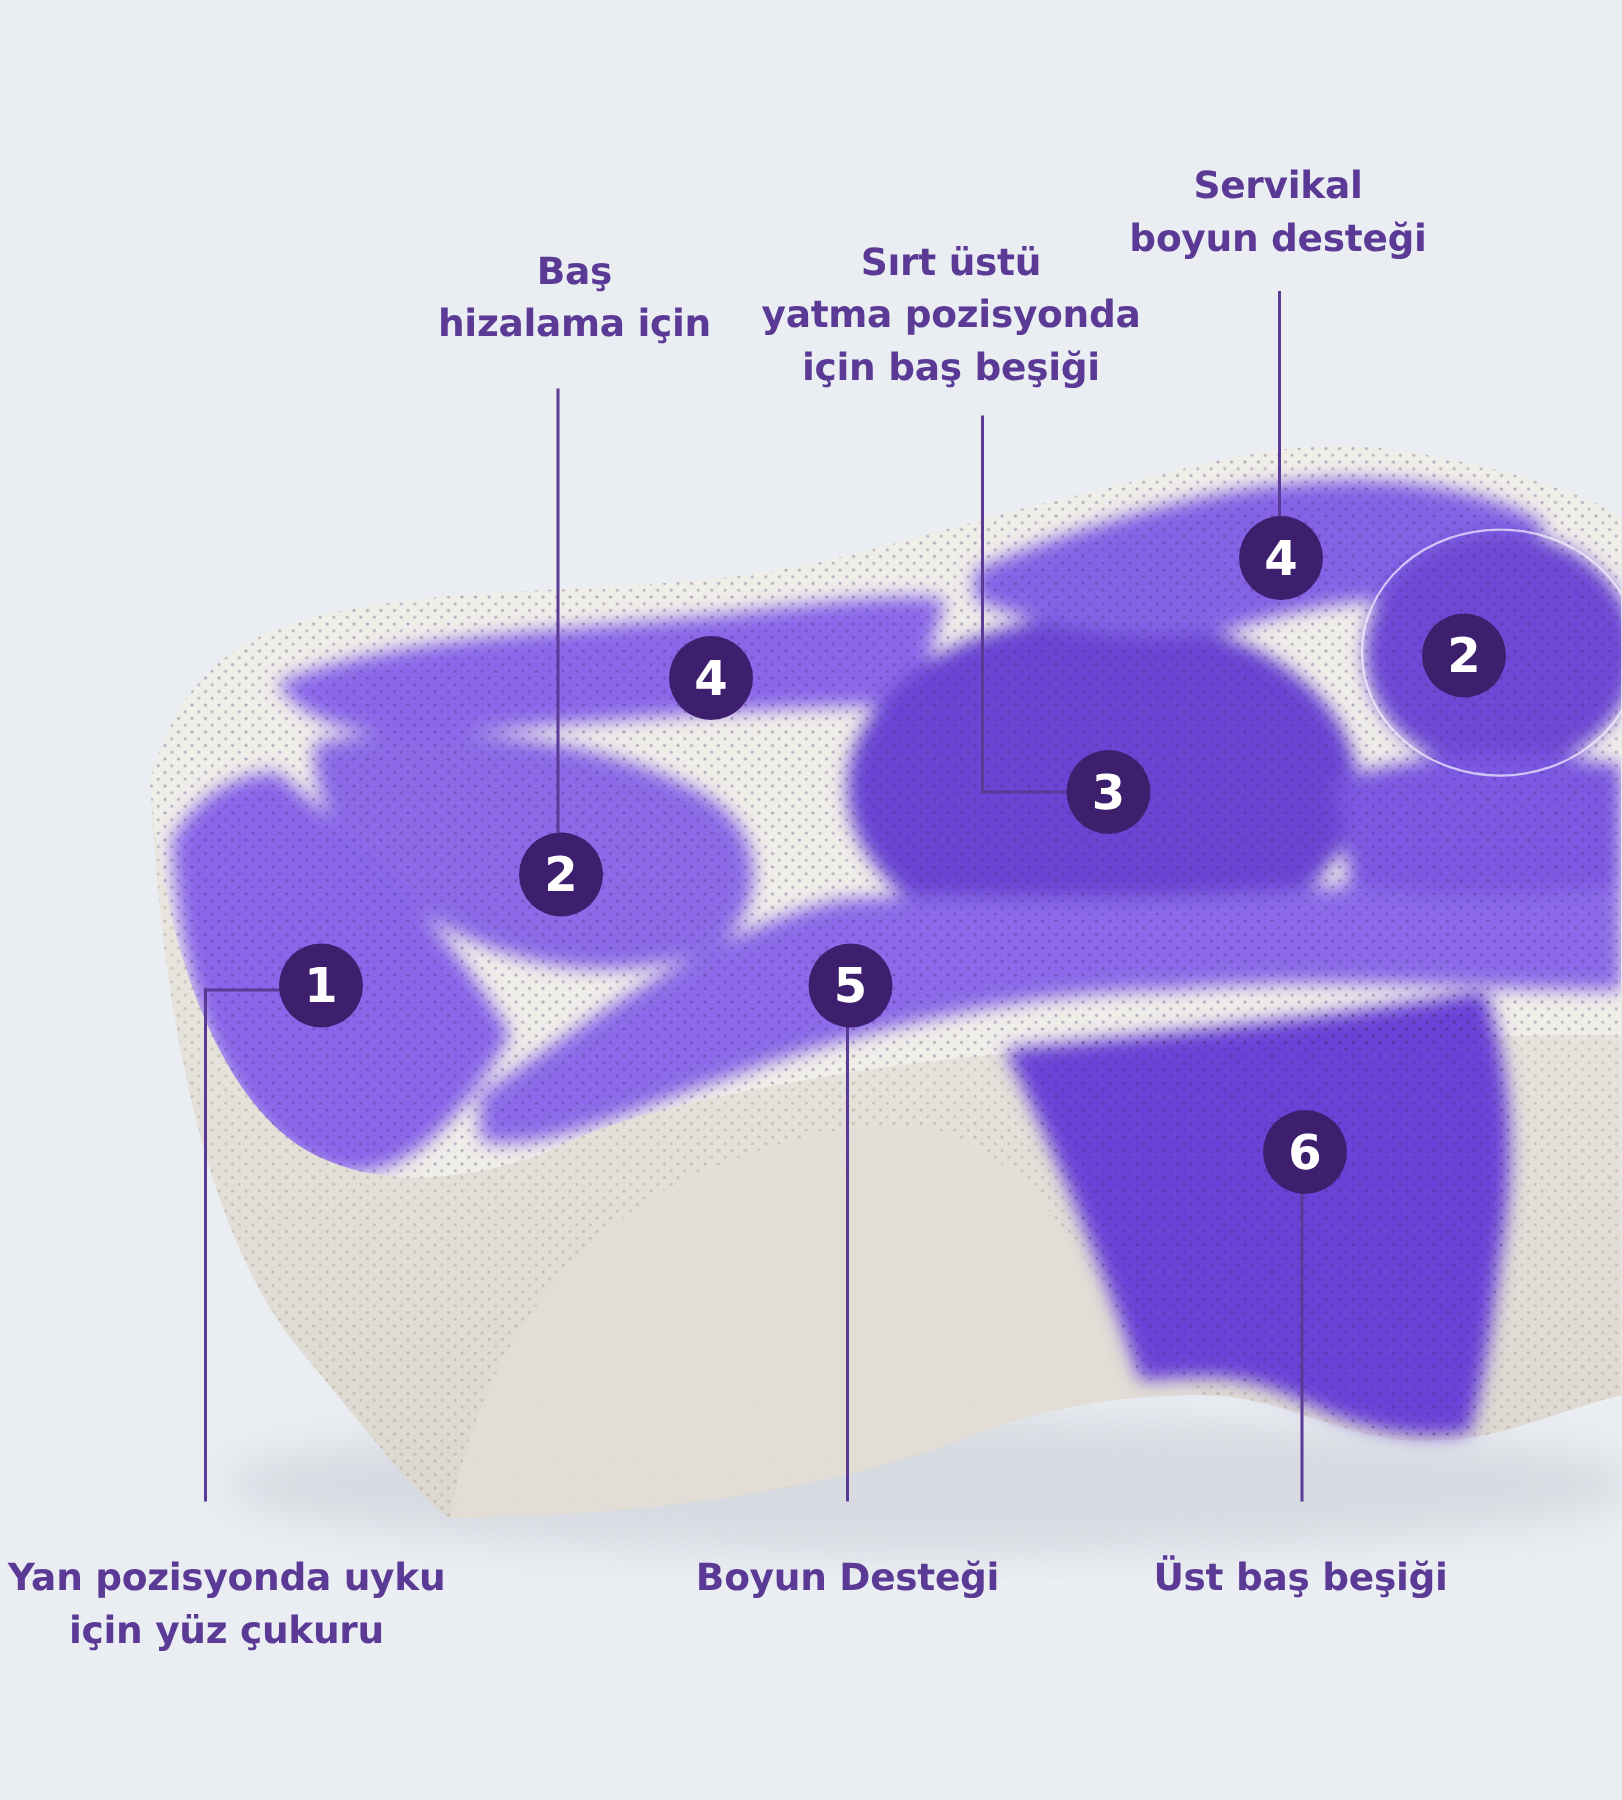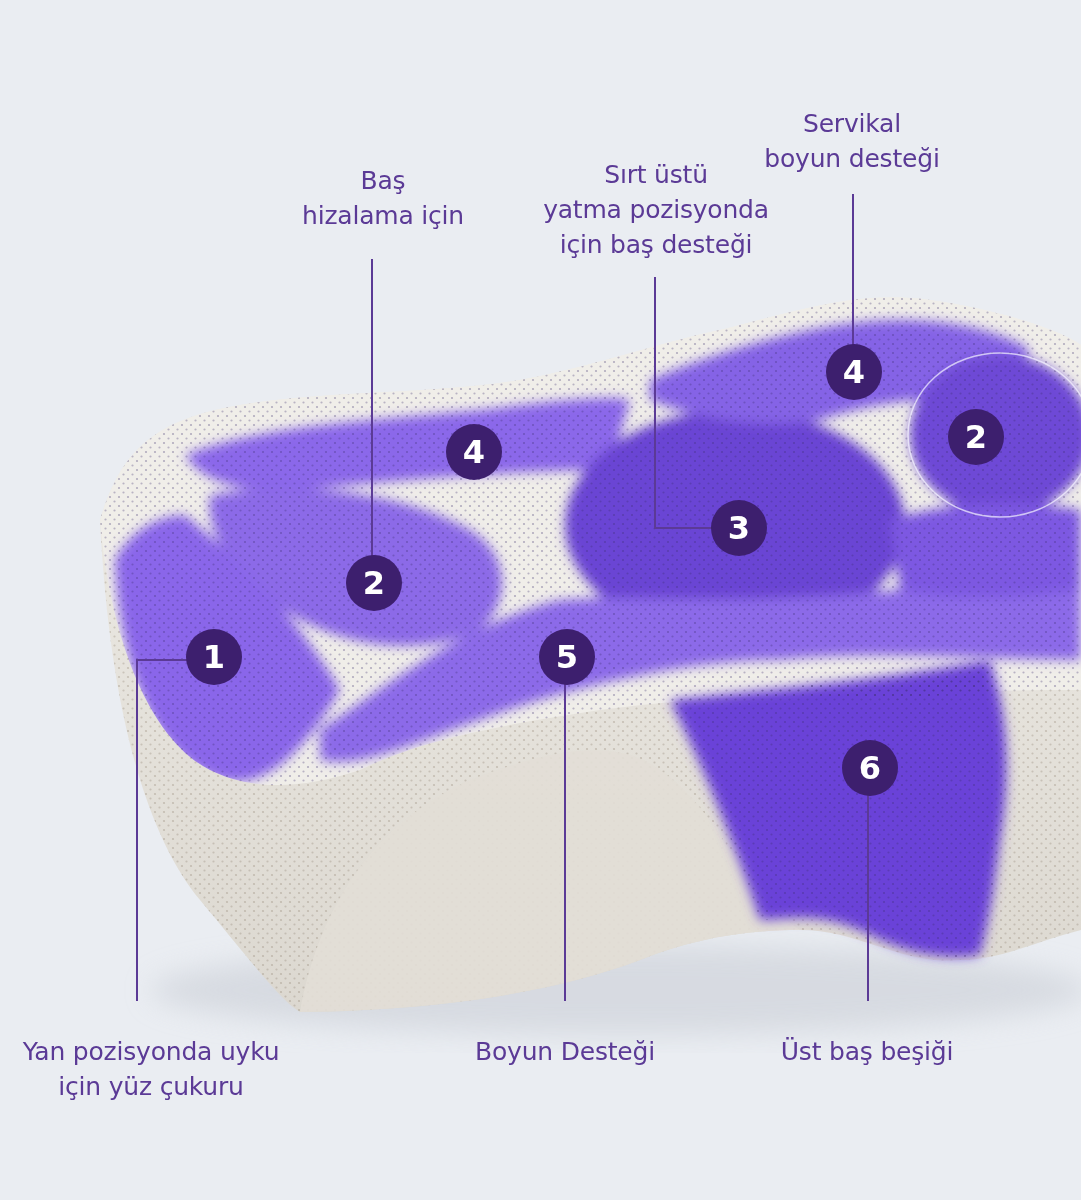--- a/index.html
+++ b/index.html
@@ -7,21 +7,21 @@
     width: 1081px; height: 1200px; overflow: hidden;
     background: #eaedf2;
     font-family: "DejaVu Sans", "Liberation Sans", sans-serif;
     position: relative;
   }
   .stage { position: absolute; left: 0; top: 0; width: 1081px; height: 1200px; }
   .pillow-svg { position: absolute; left: 0; top: 0; width: 1081px; height: 1200px; }
   .label {
     position: absolute;
     color: #5b3a96;
-    font-weight: normal;
+    font-weight: bold;
     font-size: 25px;
     line-height: 35px;
     text-align: center;
     white-space: nowrap;
     letter-spacing: -0.2px;
   }
   .label span { display: block; }
   .line { position: absolute; background: #5b3a96; }
   .badge {
     position: absolute;
@@ -129,24 +129,24 @@
   <div class="badge" style="left:739px; top:528px;">3</div>
   <div class="badge" style="left:854px; top:372px;">4</div>
   <div class="badge" style="left:976px; top:437px;">2</div>
   <div class="badge" style="left:870px; top:768px;">6</div>
 
   <div class="label" style="left:233px; top:163px; width:300px;">
     <span>Baş</span>
     <span>hizalama için</span>
   </div>
 
-  <div class="label" style="left:506px; top:157px; width:300px;">
+  <div class="label" style="left:484px; top:157px; width:300px;">
     <span>Sırt üstü</span>
     <span>yatma pozisyonda</span>
-    <span>için baş desteği</span>
+    <span>için baş beşiği</span>
   </div>
 
   <div class="label" style="left:702px; top:106px; width:300px;">
     <span>Servikal</span>
     <span>boyun desteği</span>
   </div>
 
   <div class="label" style="left:-14px; top:1034px; width:330px;">
     <span>Yan pozisyonda uyku</span>
     <span>için yüz çukuru</span>

